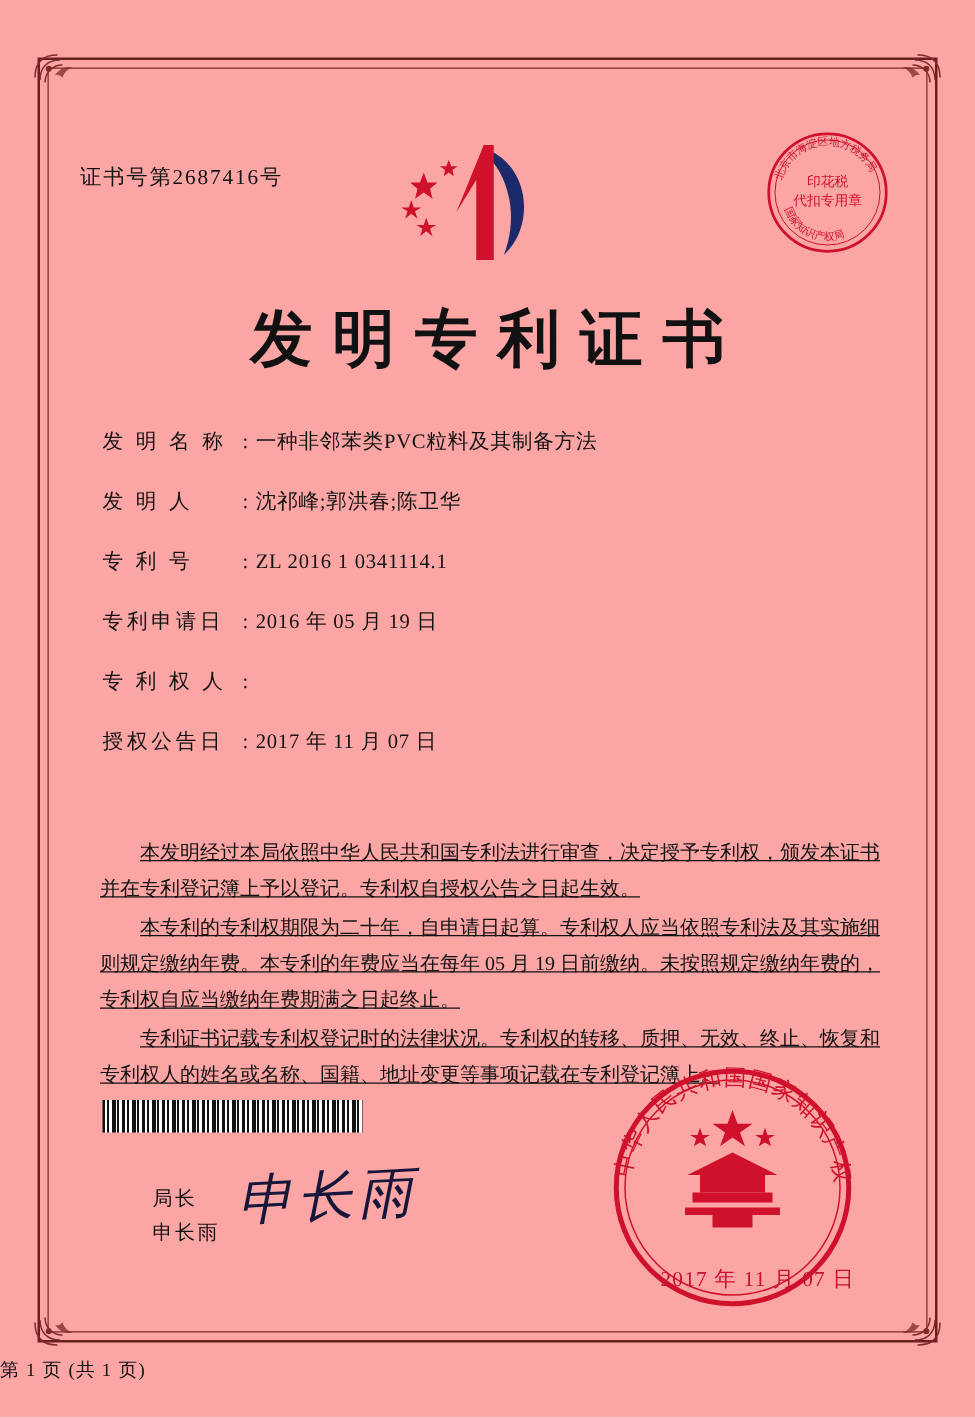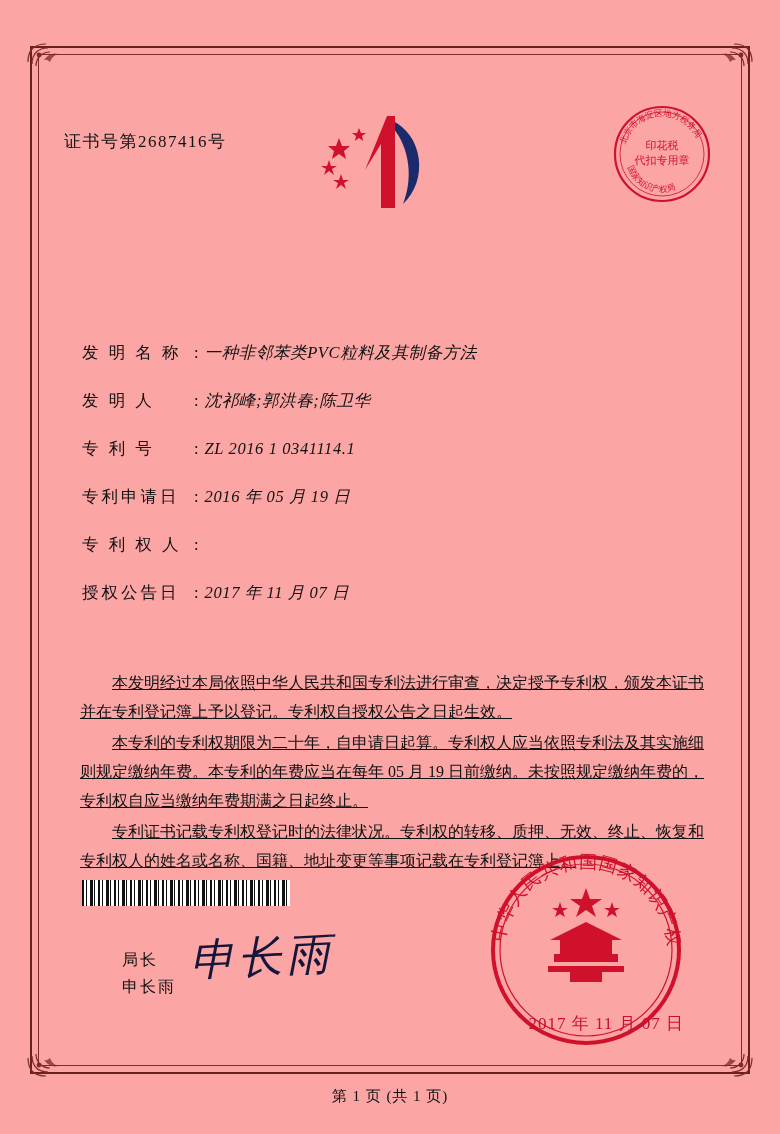--- a/index.html
+++ b/index.html
@@ -111,21 +111,20 @@
     width: 112px;
     flex: 0 0 112px;
     letter-spacing: 3px;
     white-space: nowrap;
   }
   .field .colon {
     margin-right: 6px;
   }
   .field .value {
     letter-spacing: 0.6px;
-    font-style: italic;
   }
 
   .paragraphs {
     position: absolute;
     left: 20px;
     right: 16px;
     top: 588px;
     font-size: 16px;
     line-height: 29px;
     color: #111;
@@ -193,21 +192,21 @@
     font-size: 17px;
     color: #c8102e;
     letter-spacing: 1px;
     white-space: nowrap;
   }
 
   .footer {
     position: absolute;
     left: 0; right: 0;
     bottom: 28px;
-    text-align: center;
+    text-align: left;
     font-size: 15px;
     color: #111;
     letter-spacing: 1px;
   }
 </style>
 </head>
 <body>
 
 <div class="page">
 
@@ -281,20 +280,21 @@
         <text font-size="8.5" fill="#d0112b" font-family="DejaVu Serif, serif">
           <textPath href="#arcTop" startOffset="8%">北京市海淀区地方税务局</textPath>
         </text>
         <path id="arcBot" d="M16 54 A36 36 0 0 0 88 54" fill="none"></path>
         <text font-size="8.5" fill="#d0112b" font-family="DejaVu Serif, serif">
           <textPath href="#arcBot" startOffset="10%">国家知识产权局</textPath>
         </text>
       </svg>
     </div>
 
+    <div class="title">发明专利证书</div>
 
     <div class="fields">
       <div class="field">
         <span class="label">发 明 名 称</span>
         <span class="colon">:</span>
         <span class="value">一种非邻苯类PVC粒料及其制备方法</span>
       </div>
       <div class="field">
         <span class="label">发 明 人</span>
         <span class="colon">:</span>

